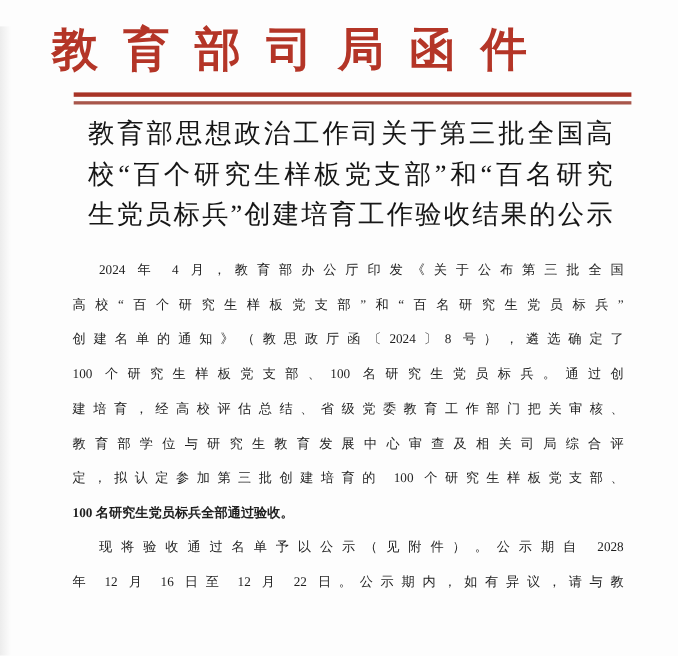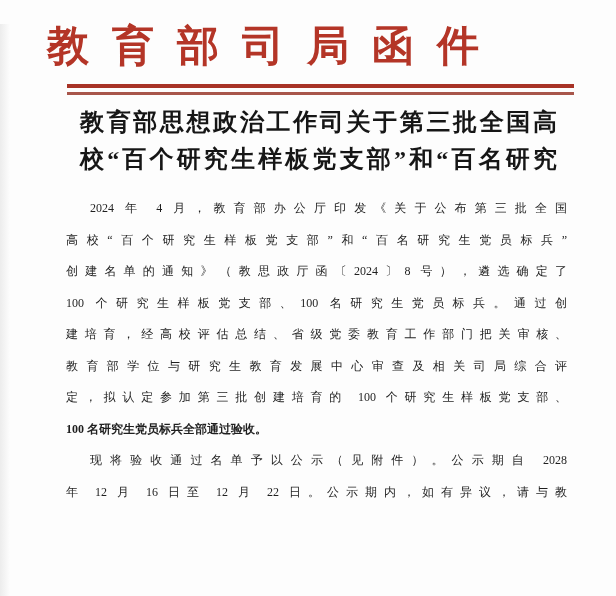--- a/index.html
+++ b/index.html
@@ -42,21 +42,21 @@
     width: 507px;
   }
   .rule-top    { height: 4px; background: #a83326; }
   .rule-gap    { height: 4px; }
   .rule-bottom { height: 3px; background: #a8564b; }
 
   .doc-title {
     margin: 9px 0 0 80px;
     width: 477px;
     font-size: 24px;
-    font-weight: 700;
+    font-weight: 400;
     line-height: 37px;
     color: #161616;
   }
   .doc-title .line {
     text-align: justify;
     text-align-last: justify;
     text-justify: inter-character;
   }
 
   .body-text {
@@ -90,20 +90,21 @@
     <div class="rule">
       <div class="rule-top"></div>
       <div class="rule-gap"></div>
       <div class="rule-bottom"></div>
     </div>
   </header>
 
   <h2 class="doc-title">
       <div class="line">教育部思想政治工作司关于第三批全国高</div>
       <div class="line">校“百个研究生样板党支部”和“百名研究</div>
+      <div class="line last">生党员标兵”创建培育工作验收结果的公示</div>
     </h2>
 
   <main class="body-text">
     <div class="para">
         <div class="line">2024 年 4 月，教育部办公厅印发《关于公布第三批全国</div>
         <div class="line">高校“百个研究生样板党支部”和“百名研究生党员标兵”</div>
         <div class="line">创建名单的通知》（教思政厅函〔2024〕8 号），遴选确定了</div>
         <div class="line">100 个研究生样板党支部、100 名研究生党员标兵。通过创</div>
         <div class="line">建培育，经高校评估总结、省级党委教育工作部门把关审核、</div>
         <div class="line">教育部学位与研究生教育发展中心审查及相关司局综合评</div>

